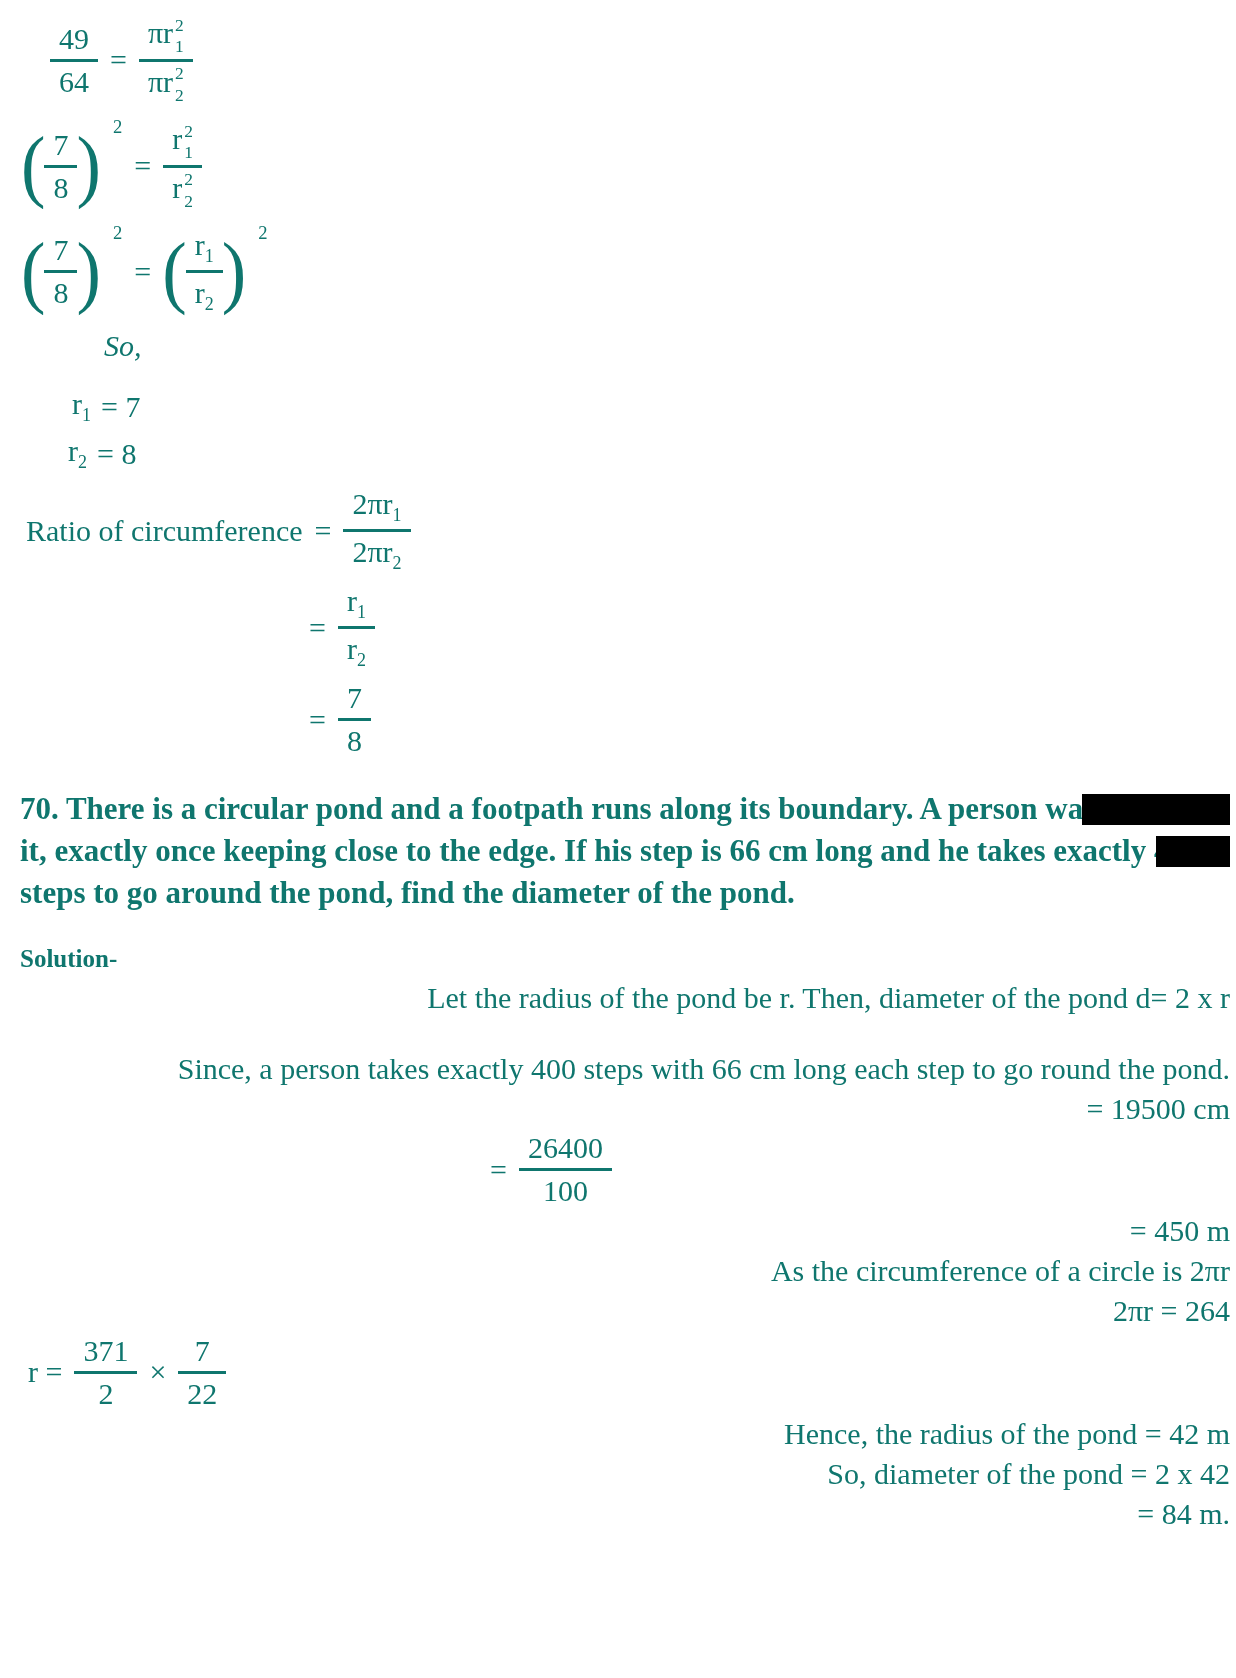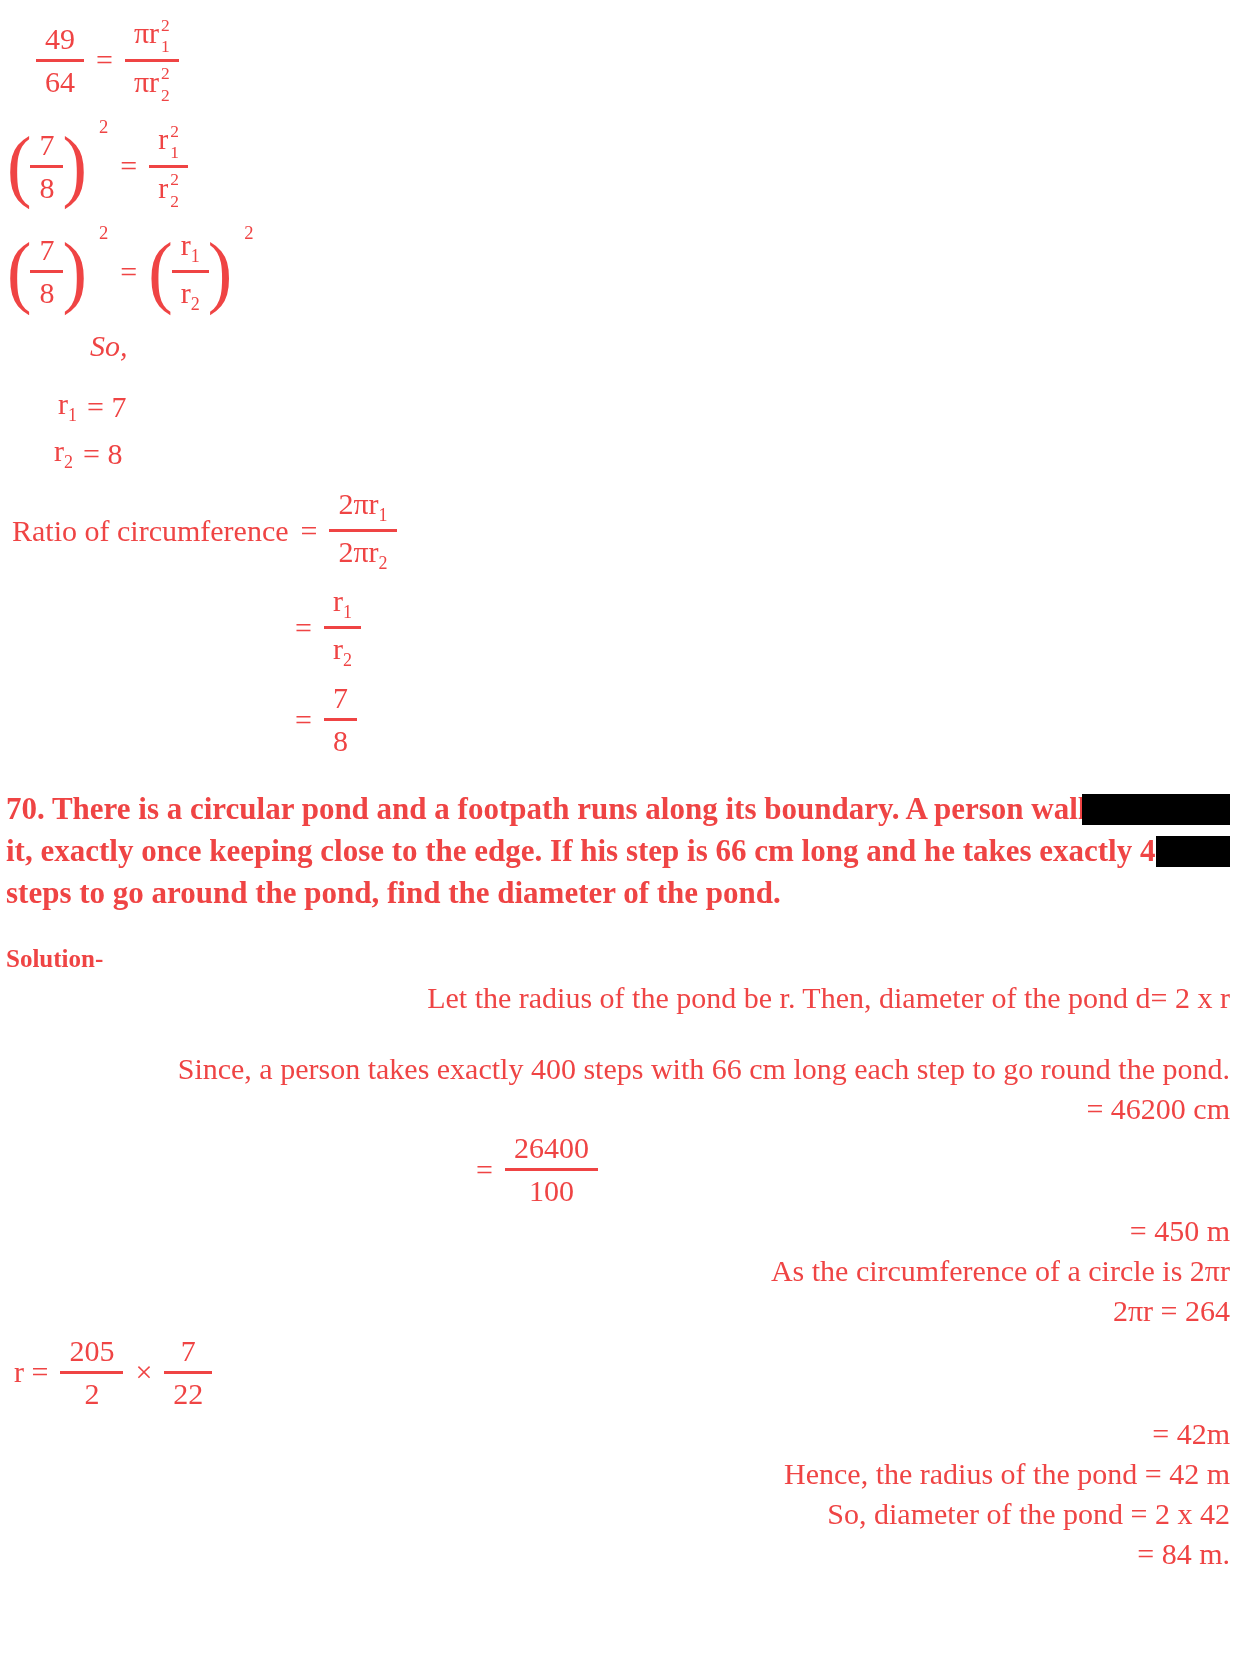--- a/index.html
+++ b/index.html
@@ -1,24 +1,24 @@
 <!DOCTYPE html>
 <html><head>
 <meta charset="utf-8">
 <style>
   * { box-sizing: border-box; }
   html, body { margin: 0; padding: 0; background: #ffffff; }
   .page {
     width: 1236px;
     min-height: 1678px;
     background: #ffffff;
-    color: #ef4444;
+    color: #0f766e;
     font-family: "Liberation Serif", serif;
     font-size: 30px;
-    padding: 8px 6px 12px 6px;
+    padding: 8px 6px 12px 20px;
     overflow: hidden;
   }
 
   
   .row { display: flex; align-items: center; column-gap: 10px; }
   .frac { display: inline-flex; flex-direction: column; text-align: center; vertical-align: middle; }
   .frac .num { display: block; border-bottom: 3px solid currentColor; padding: 0 9px 3px; }
   .frac .den { display: block; padding: 3px 9px 0; }
   .mi { }
   .eq { padding: 0 2px; }
@@ -178,47 +178,46 @@
     <span class="artifact a2"></span>
   </p>
 
   <section>
     <h2 class="sol-head">Solution-</h2>
 
     <p class="line">Let the radius of the pond be r. Then, diameter of the pond d= 2 x r</p>
 
     <p class="line gap-top">Since, a person takes exactly 400 steps with 66 cm long each step to go round the pond.</p>
 
-    <p class="line c-indent">= 46200 cm</p>
+    <p class="line c-indent">= 19500 cm</p>
 
     <div class="row frac-line">
       <span class="eq">=</span>
       <span class="frac">
         <span class="num">26400</span>
         <span class="den">100</span>
       </span>
     </div>
 
     <p class="line c-indent">= 450 m</p>
 
     <p class="line">As the circumference of a circle is 2πr</p>
     <p class="line">2πr = 264</p>
 
     <div class="row radius-line">
       <span>r =</span>
       <span class="frac">
-        <span class="num">205</span>
+        <span class="num">371</span>
         <span class="den">2</span>
       </span>
       <span>×</span>
       <span class="frac">
         <span class="num">7</span>
         <span class="den">22</span>
       </span>
     </div>
 
-    <p class="line small-indent">= 42m</p>
     <p class="line">Hence, the radius of the pond = 42 m</p>
     <p class="line">So, diameter of the pond = 2 x 42</p>
     <p class="line end-indent">= 84 m.</p>
   </section>
 
 </div>
 
 </body></html>

